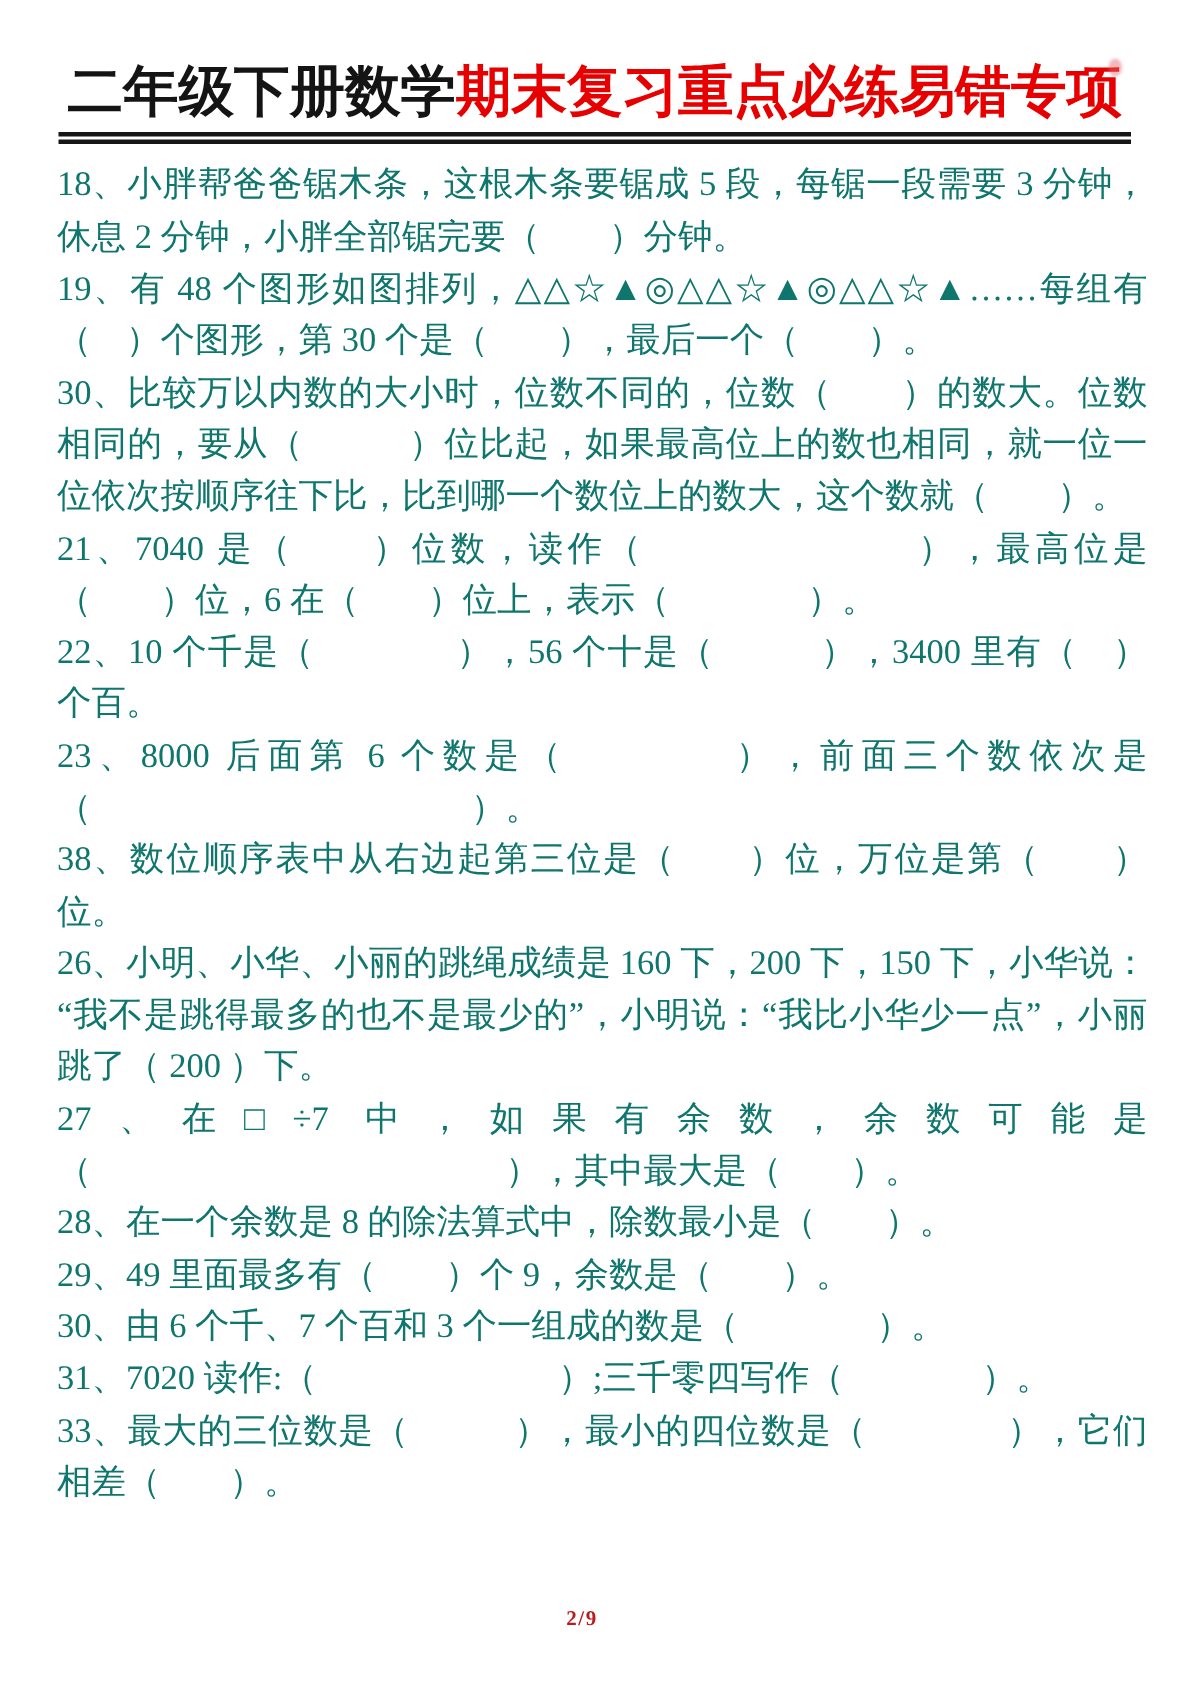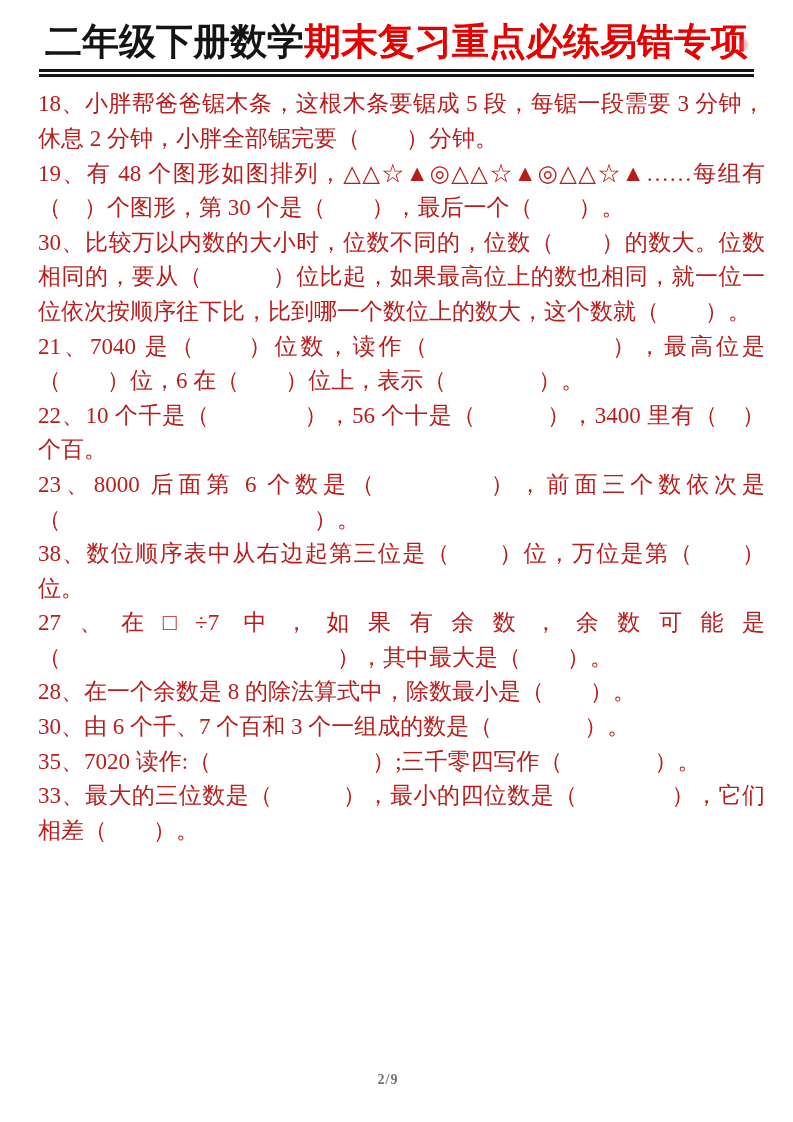--- a/index.html
+++ b/index.html
@@ -3,21 +3,21 @@
 <meta charset="utf-8">
 <style>
   html,body{margin:0;padding:0;background:#ffffff;}
   .page{
     position:relative;
     width:793px;height:1122px;
     background:#ffffff;
     overflow:hidden;
     font-family:"Liberation Serif","DejaVu Serif",serif;
   }
-  .header{ text-align:center; padding-top:20px; }
+  .header{ text-align:center; padding-top:39px; }
   .title{
     display:inline-block;
     margin:0;
     font-family:"Liberation Sans","DejaVu Sans",sans-serif;
     font-weight:900;
     font-size:37px;
     line-height:1.2;
     letter-spacing:0px;
     border-bottom:8px double #161616;
     padding:0 6px 5px 6px;
@@ -31,32 +31,32 @@
     width:9px; height:12px;
     border-radius:50%;
     background:#e4606a;
     opacity:.45;
     filter:blur(1px);
   }
   .questions{
     padding:10px 28px 0 38px;
     font-size:23px;
     line-height:34.6px;
-    color:#b91c1c;
+    color:#0f766e;
     text-align:justify;
     text-justify:inter-ideograph;
   }
   .question{ margin:0; }
   .pageno{
     position:absolute;
     left:0; right:17px; bottom:34px;
     text-align:center;
     font-size:14px;
     font-weight:bold;
-    color:#737373;
+    color:#b91c1c;
     letter-spacing:1px;
   }
 </style>
 </head>
 <body>
 
 <div class="page">
 
   <header class="header">
     <h1 class="title"><span class="t-black">二年级下册数学</span><span class="t-red">期末复习重点必练易错专项</span></h1>
@@ -65,21 +65,23 @@
   <span class="red-mark"></span>
 
   <main class="questions">
       <p class="question">18、小胖帮爸爸锯木条，这根木条要锯成 5 段，每锯一段需要 3 分钟，休息 2 分钟，小胖全部锯完要（　　）分钟。</p>
       <p class="question">19、有 48 个图形如图排列，△△☆▲◎△△☆▲◎△△☆▲……每组有（　）个图形，第 30 个是（　　），最后一个（　　）。</p>
       <p class="question">30、比较万以内数的大小时，位数不同的，位数（　　）的数大。位数相同的，要从（　　　）位比起，如果最高位上的数也相同，就一位一位依次按顺序往下比，比到哪一个数位上的数大，这个数就（　　）。</p>
       <p class="question">21、7040 是（　　）位数，读作（　　　　　　　），最高位是（　　）位，6 在（　　）位上，表示（　　　　）。</p>
       <p class="question">22、10 个千是（　　　　），56 个十是（　　　），3400 里有（　）个百。</p>
       <p class="question">23、8000 后面第 6 个数是（　　　　），前面三个数依次是（　　　　　　　　　　　）。</p>
       <p class="question">38、数位顺序表中从右边起第三位是（　　）位，万位是第（　　）位。</p>
+      <p class="question">26、小明、小华、小丽的跳绳成绩是 160 下，200 下，150 下，小华说：“我不是跳得最多的也不是最少的”，小明说：“我比小华少一点”，小丽跳了（ 200 ）下。</p>
       <p class="question">27、在□÷7 中，如果有余数，余数可能是（　　　　　　　　　　　　），其中最大是（　　）。</p>
       <p class="question">28、在一个余数是 8 的除法算式中，除数最小是（　　）。</p>
+      <p class="question">29、49 里面最多有（　　）个 9，余数是（　　）。</p>
       <p class="question">30、由 6 个千、7 个百和 3 个一组成的数是（　　　　）。</p>
-      <p class="question">35、7020 读作:（　　　　　　　）;三千零四写作（　　　　）。</p>
+      <p class="question">31、7020 读作:（　　　　　　　）;三千零四写作（　　　　）。</p>
       <p class="question">33、最大的三位数是（　　　），最小的四位数是（　　　　），它们相差（　　）。</p>
     </main>
 
   <footer class="pageno">2/9</footer>
 </div>
 
 </body></html>

